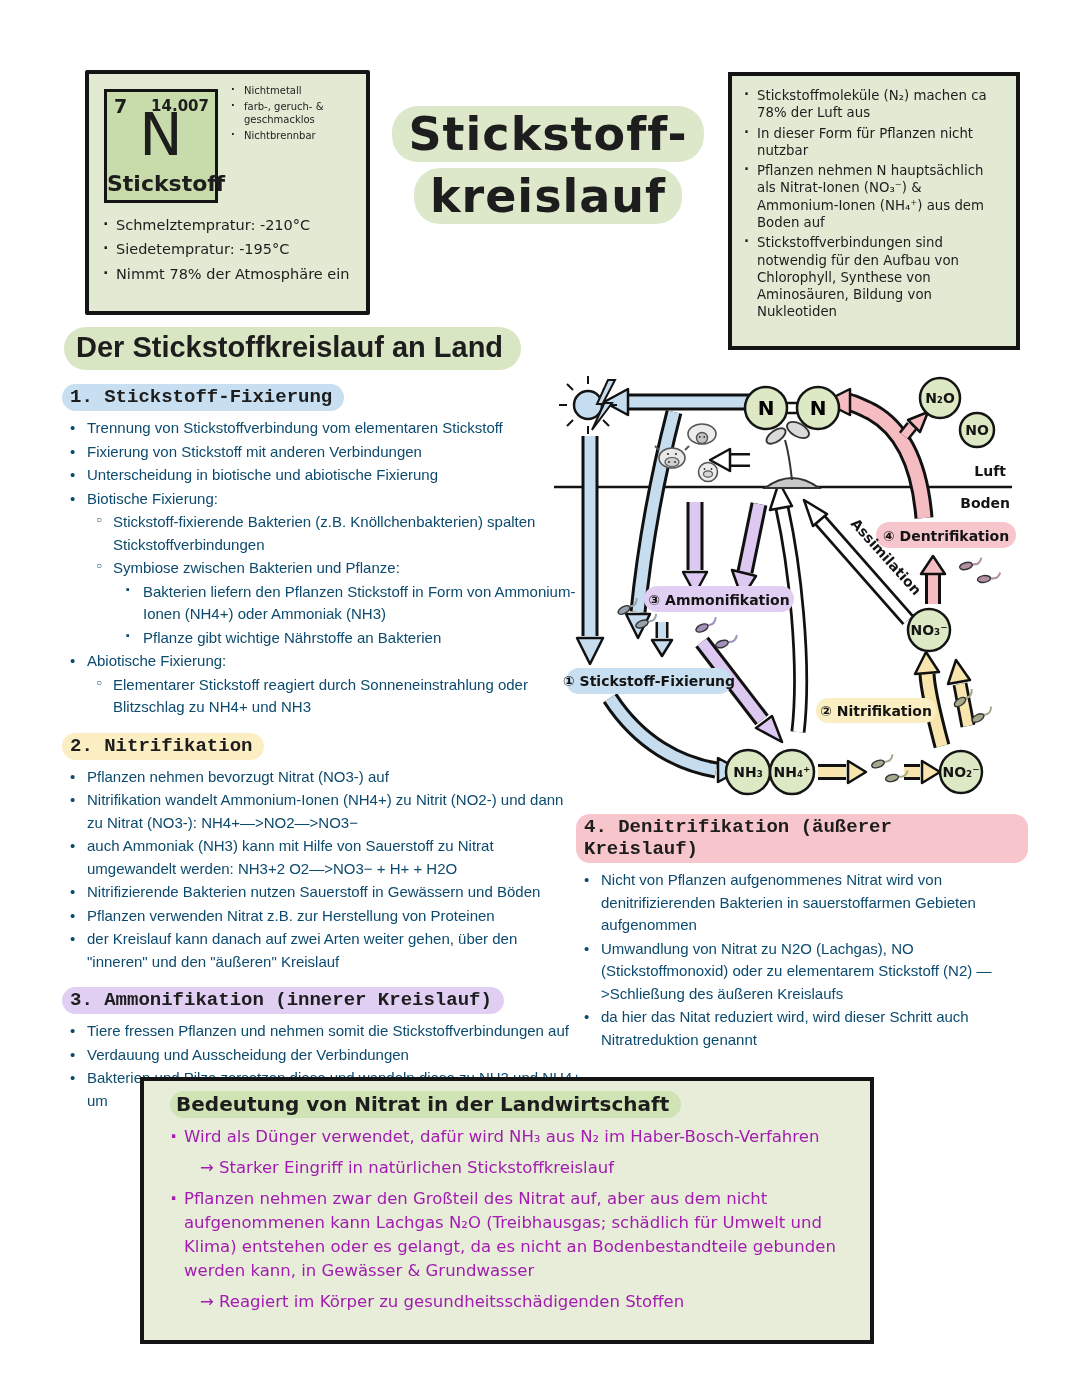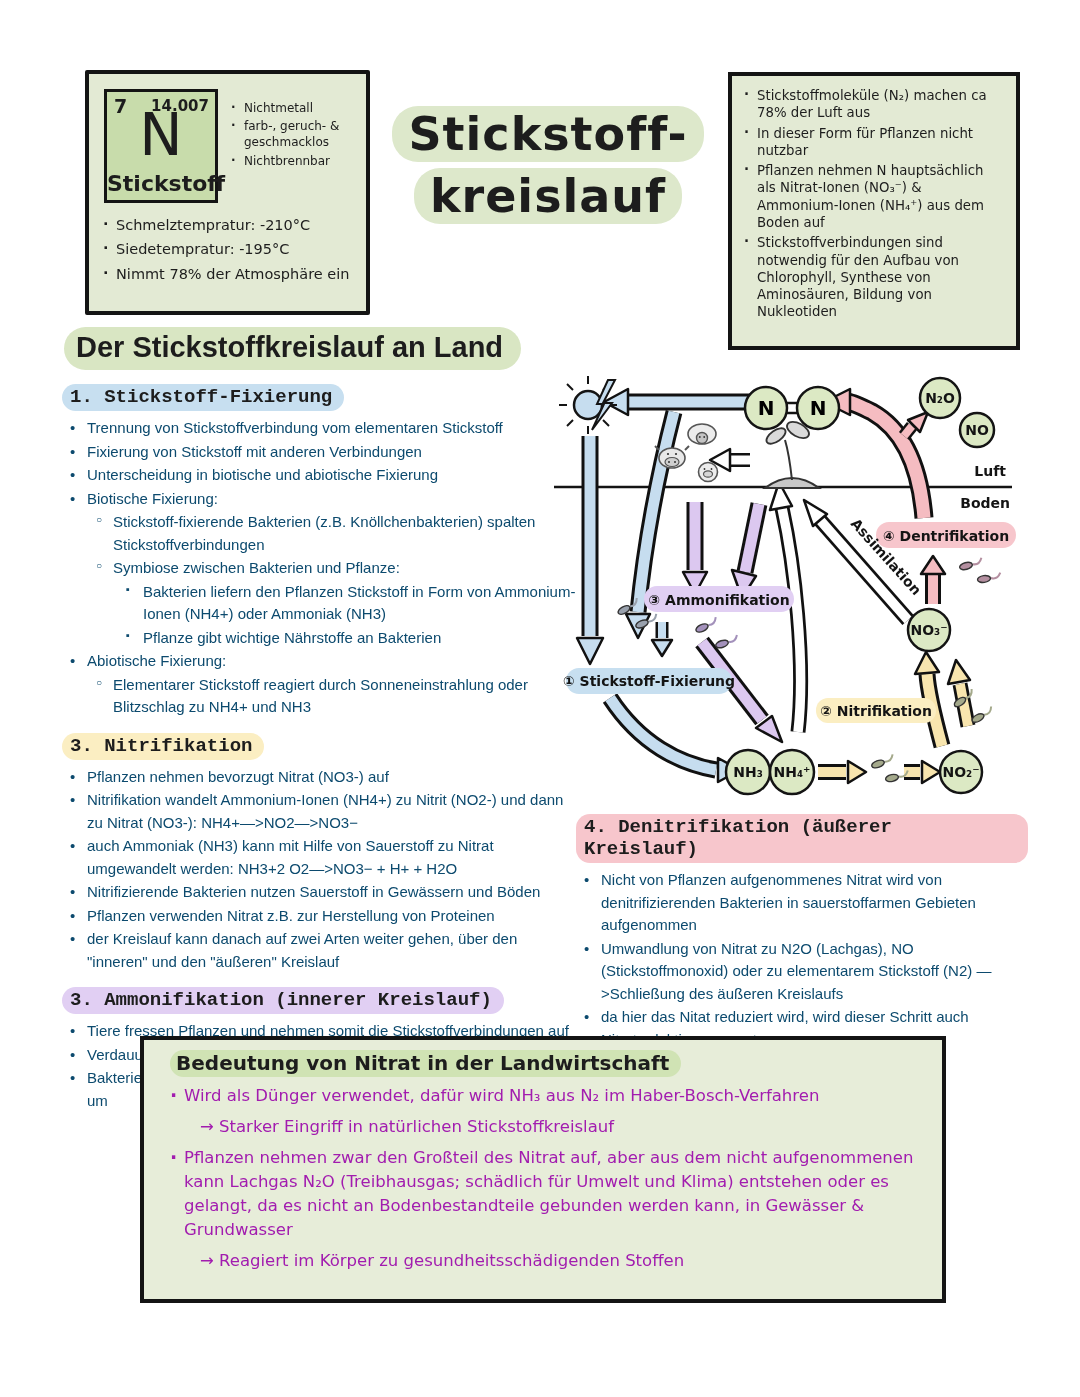--- a/index.html
+++ b/index.html
@@ -10,21 +10,21 @@
   .hand{font-family:"DejaVu Sans",sans-serif;}
   .abs{position:absolute;}
 
   
   .card{left:85px;top:70px;width:285px;height:245px;background:#e3ead4;border:4px solid #141414;border-radius:2px;box-sizing:border-box;}
   .tile{position:absolute;left:15px;top:15px;width:114px;height:114px;background:#c8dcab;border:3px solid #141414;box-sizing:border-box;}
   .tile .num{position:absolute;left:7px;top:3px;font-weight:bold;font-size:19px;}
   .tile .mass{position:absolute;right:6px;top:5px;font-weight:bold;font-size:15px;}
   .tile .sym{position:absolute;left:0;right:0;top:14px;text-align:center;font-size:58px;font-weight:500;line-height:1;}
   .tile .ename{position:absolute;left:0;right:0;bottom:4px;text-align:center;font-weight:bold;font-size:22px;}
-  .card-side{position:absolute;left:142px;top:24px;width:132px;font-size:12px;line-height:1.35;}
+  .card-side{position:absolute;left:142px;top:8px;width:132px;font-size:10px;line-height:1.35;}
   .card-props{position:absolute;left:14px;top:138px;width:256px;font-size:14.5px;line-height:1.55;}
   .hli{position:relative;padding-left:13px;margin:2px 0;}
   .hli::before{content:"·";position:absolute;left:0;top:-1px;font-weight:bold;}
 
   
   .main-title{left:362px;top:106px;width:372px;text-align:center;}
   .main-title .tline{display:inline-block;background:#dde8cb;border-radius:26px;padding:1px 16px;
     font-size:46px;font-weight:bold;letter-spacing:1px;font-family:"DejaVu Sans",sans-serif;}
   .main-title .t2{margin-top:6px;}
 
@@ -53,21 +53,21 @@
   ul.notes li.l3{margin-left:56px;}
   ul.notes li.l3::before{content:"▪";position:absolute;left:0;top:0;font-size:11px;}
 
   
   .diagram{left:552px;top:372px;width:470px;height:435px;}
   svg text{font-family:"DejaVu Sans",sans-serif;}
   .dlabel{font-size:14px;font-weight:bold;fill:#141414;}
   .molecule{font-size:14px;font-weight:bold;fill:#141414;}
 
   
-  .bottom-box{left:140px;top:1036px;width:806px;height:267px;background:#e7edd9;border:4px solid #141414;box-sizing:border-box;padding:10px 22px 8px 22px;}
+  .bottom-box{left:140px;top:1077px;width:734px;height:267px;background:#e7edd9;border:4px solid #141414;box-sizing:border-box;padding:10px 22px 8px 22px;}
   .bb-title{display:inline-block;background:#d0e3b4;border-radius:14px;padding:1px 12px 2px 6px;font-size:20px;font-weight:bold;margin-left:4px;}
   .bb-line{font-size:16.5px;line-height:1.45;margin:7px 0;color:#a21caf;}
   .bb-bullet{position:relative;padding-left:18px;}
   .bb-bullet::before{content:"·";position:absolute;left:4px;top:-2px;font-weight:bold;font-size:19px;}
   .bb-arrow{padding-left:34px;}
 </style>
 </head>
 <body>
 
 <div class="abs card hand">
@@ -113,21 +113,21 @@
     <li class="l1">Unterscheidung in biotische und abiotische Fixierung</li>
     <li class="l1">Biotische Fixierung:</li>
     <li class="l2">Stickstoff-fixierende Bakterien (z.B. Knöllchenbakterien) spalten Stickstoffverbindungen</li>
     <li class="l2">Symbiose zwischen Bakterien und Pflanze:</li>
     <li class="l3">Bakterien liefern den Pflanzen Stickstoff in Form von Ammonium-Ionen (NH4+) oder Ammoniak (NH3)</li>
     <li class="l3">Pflanze gibt wichtige Nährstoffe an Bakterien</li>
     <li class="l1">Abiotische Fixierung:</li>
     <li class="l2">Elementarer Stickstoff reagiert durch Sonneneinstrahlung oder Blitzschlag zu NH4+ und NH3</li>
   </ul>
 
-  <div class="sec-h yellow mt">3. Nitrifikation</div>
+  <div class="sec-h yellow mt">2. Nitrifikation</div>
   <ul class="notes">
     <li class="l1">Pflanzen nehmen bevorzugt Nitrat (NO3-) auf</li>
     <li class="l1">Nitrifikation wandelt Ammonium-Ionen (NH4+) zu Nitrit (NO2-) und dann zu Nitrat (NO3-): NH4+—&gt;NO2—&gt;NO3−</li>
     <li class="l1">auch Ammoniak (NH3) kann mit Hilfe von Sauerstoff zu Nitrat umgewandelt werden: NH3+2 O2—&gt;NO3− + H+ + H2O</li>
     <li class="l1">Nitrifizierende Bakterien nutzen Sauerstoff in Gewässern und Böden</li>
     <li class="l1">Pflanzen verwenden Nitrat z.B. zur Herstellung von Proteinen</li>
     <li class="l1">der Kreislauf kann danach auf zwei Arten weiter gehen, über den "inneren" und den "äußeren" Kreislauf</li>
   </ul>
 
   <div class="sec-h purple mt">3. Ammonifikation (innerer Kreislauf)</div>

